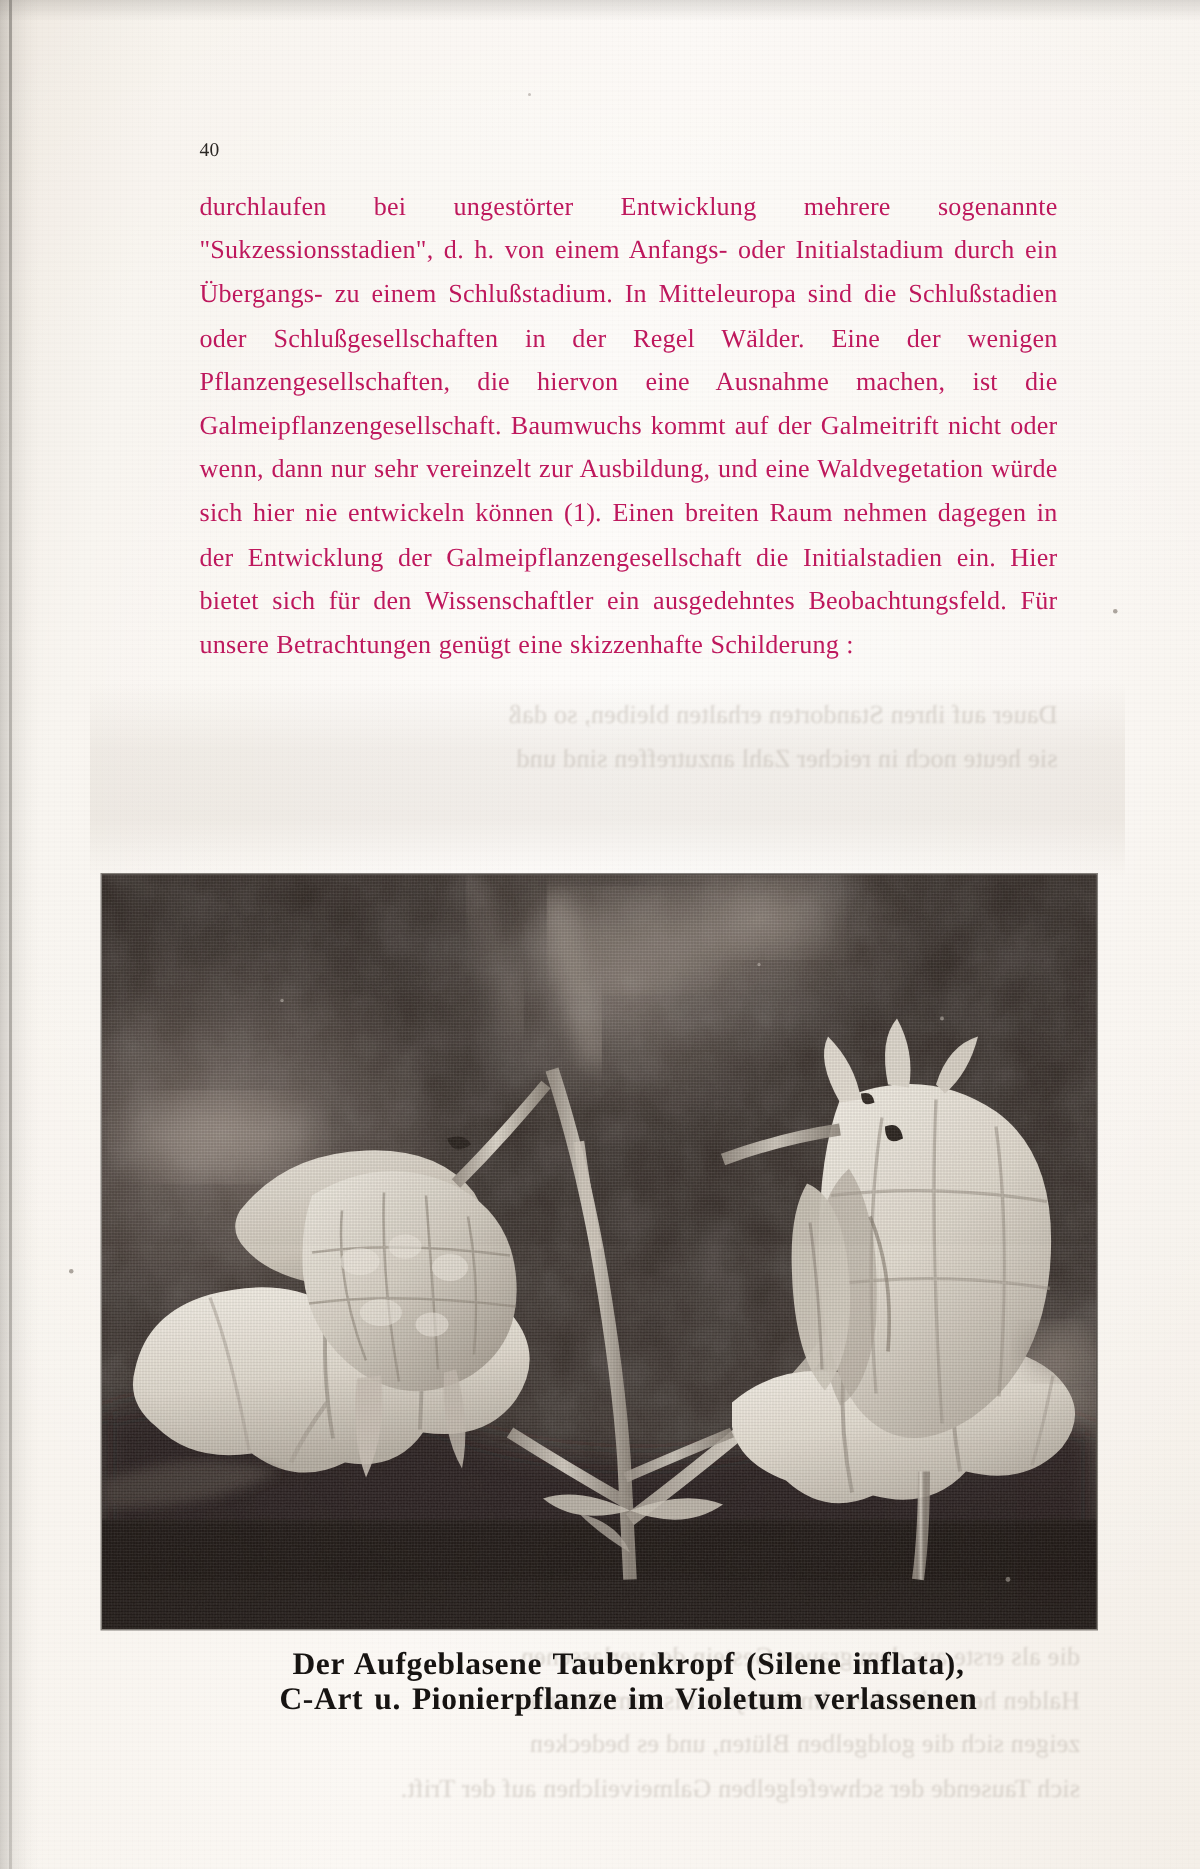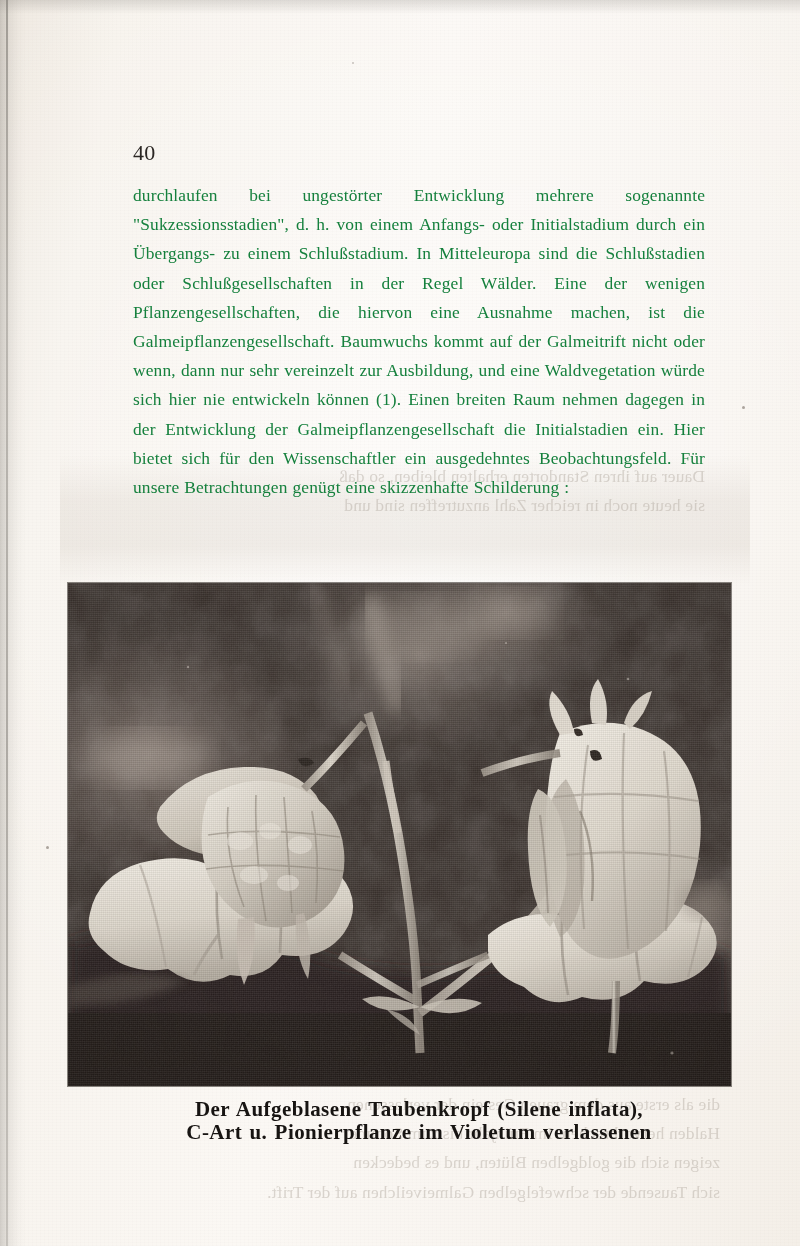--- a/index.html
+++ b/index.html
@@ -66,32 +66,31 @@
 
   
   .content {
     position: absolute;
     left: 133px;
     top: 92px;
     width: 572px;
   }
 
   .folio {
-    font-size: 22px;
+    font-size: 13px;
     color: #2b2724;
     letter-spacing: 0.2px;
     margin-bottom: 15px;
     font-family: "Liberation Serif", "DejaVu Serif", serif;
-    margin-top: 48px;
   }
 
   .para {
     font-size: 17.4px;
     line-height: 29.2px;
-    color: #15803d;
+    color: #be185d;
     text-align: justify;
     text-justify: inter-word;
     letter-spacing: 0.15px;
     margin: 0;
     word-spacing: 0.4px;
   }
   .para + .para {
     margin-top: 25px;
     text-indent: 36px;
   }

